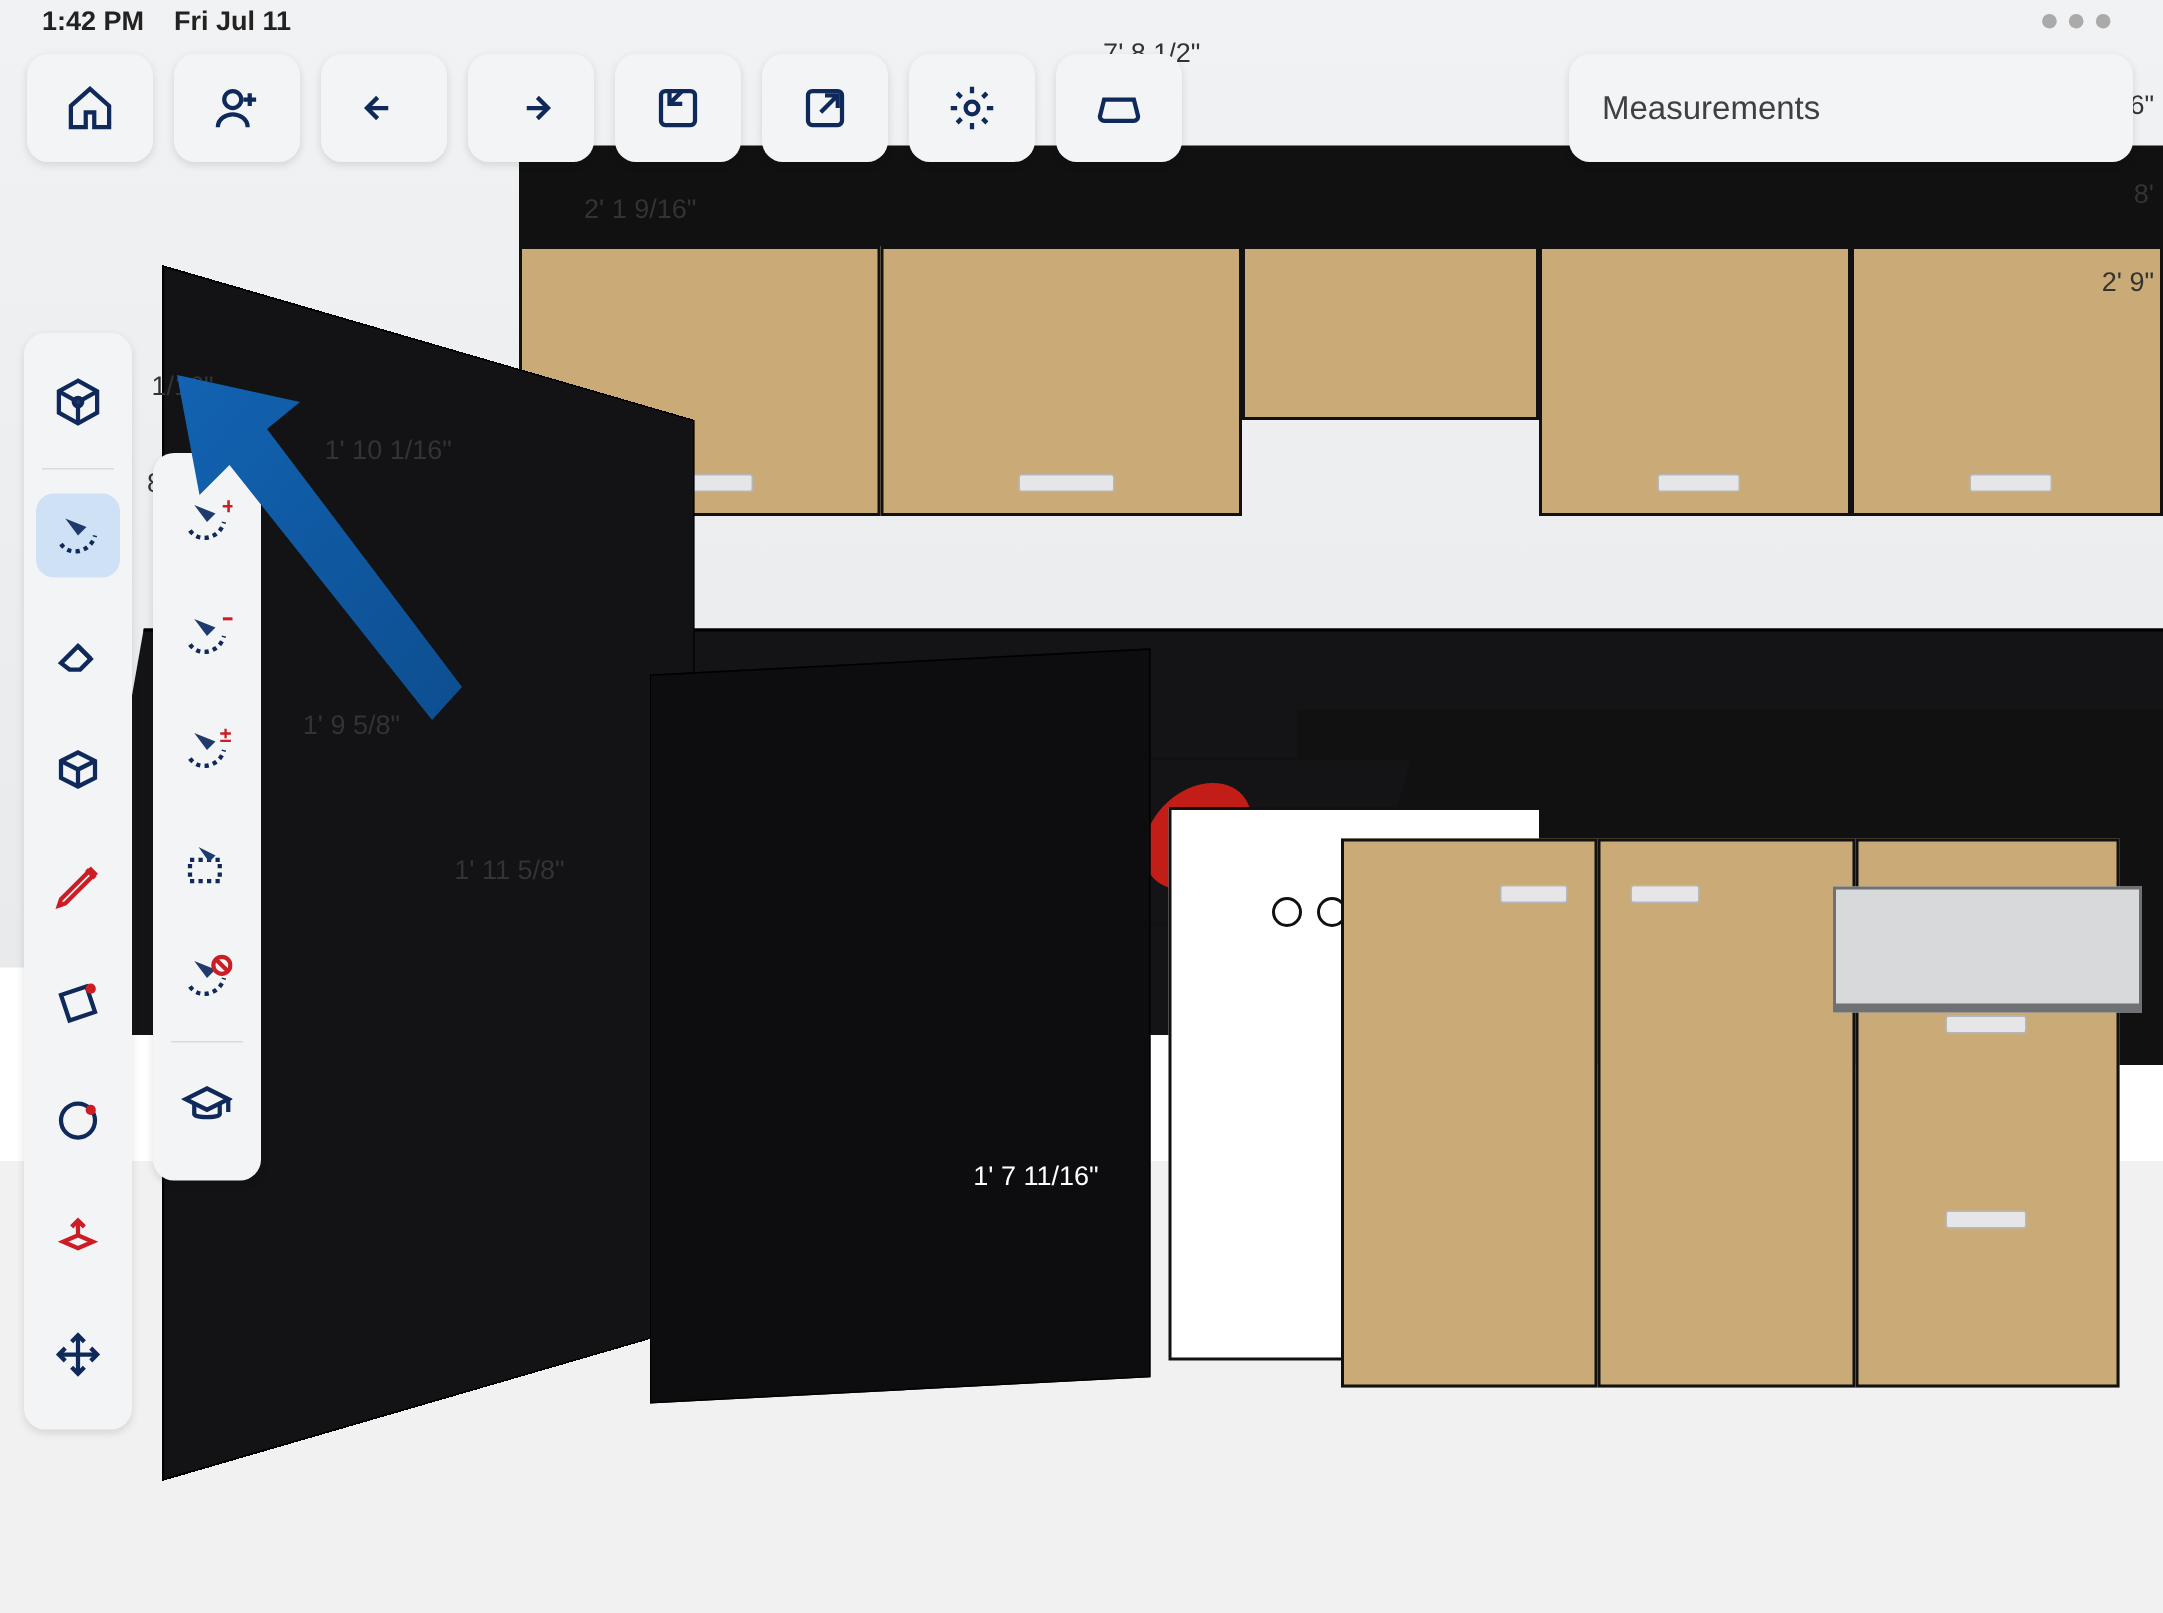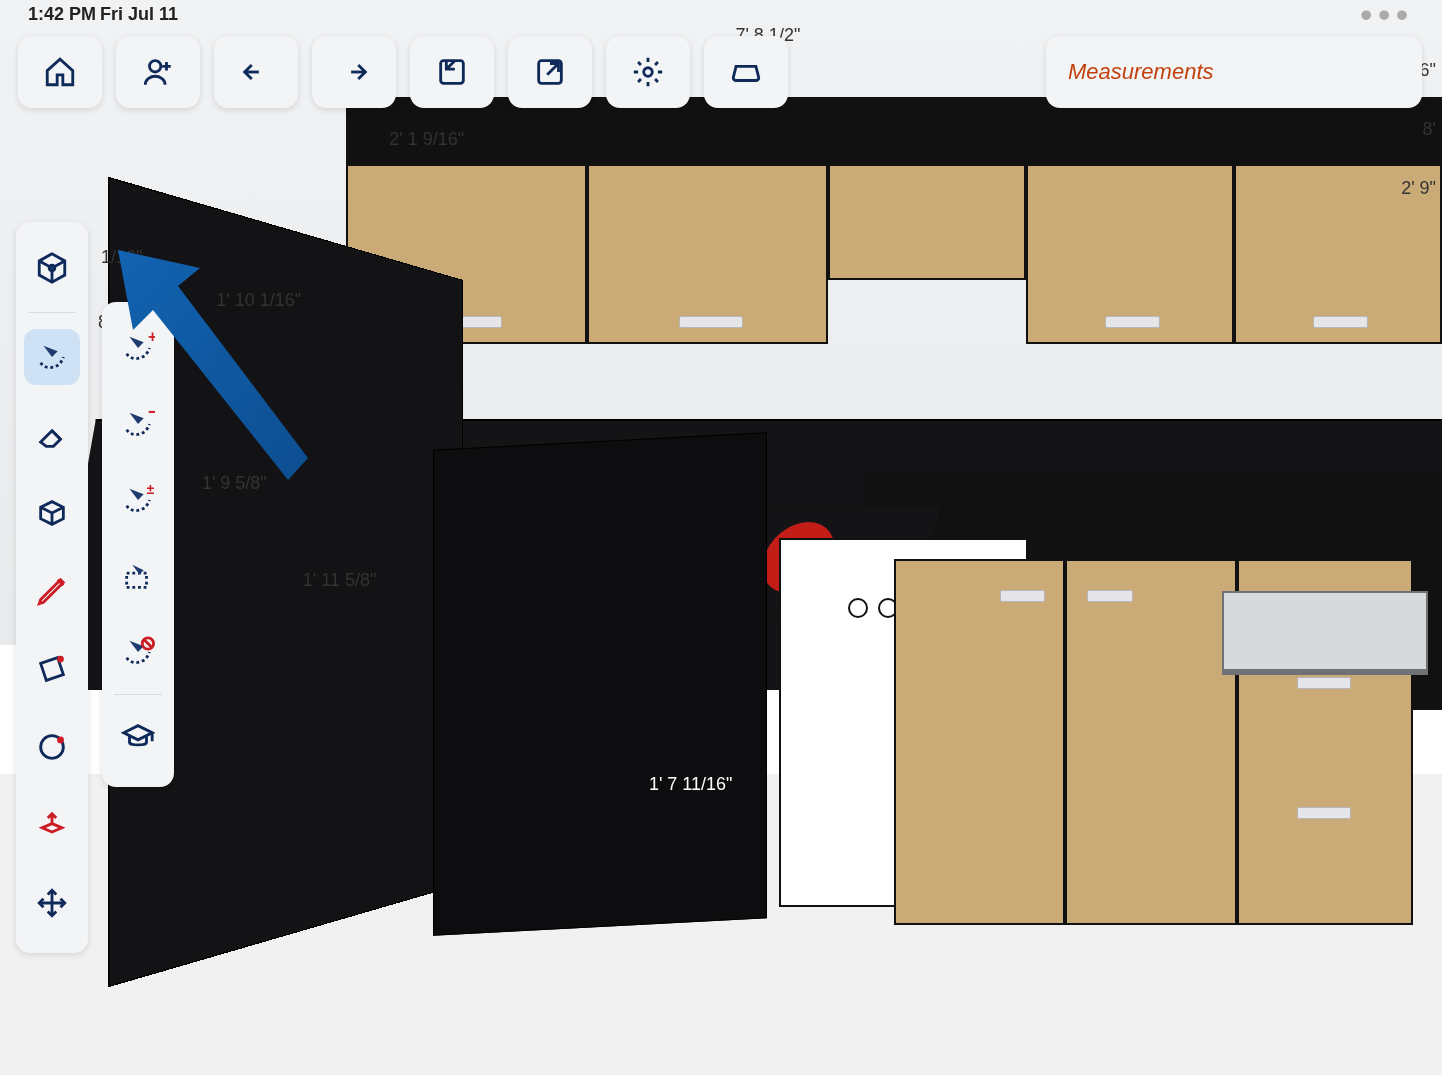--- a/index.html
+++ b/index.html
@@ -89,21 +89,21 @@
   
   .dim-label{
     position:absolute; font-size:18px; color:#333; font-family:Helvetica, Arial, sans-serif;
     white-space:nowrap;
     pointer-events:none;
   }
 
   
   .statusbar{
     position:absolute; left:0; right:0; top:0; height:28px;
-    display:flex; align-items:center; gap:4px;
+    display:flex; align-items:center; gap:20px;
     padding:0 28px; font-size:18px; font-weight:600; color:#222;
   }
   .status-dots{
     margin-left:auto; display:flex; gap:8px; color:#aaa;
     font-size:34px; letter-spacing:6px; line-height:10px;
   }
 
   
   .top-toolbar{
     position:absolute; left:18px; top:36px; display:flex; gap:14px;
@@ -118,23 +118,22 @@
     cursor:pointer;
   }
   .btn svg{width:34px;height:34px;stroke:var(--ink2);fill:none;stroke-width:2;}
   .meas-box{
     position:absolute; right:20px; top:36px;
     width:332px; height:72px;
     background:var(--btn-bg);
     border-radius:var(--panel-radius);
     box-shadow:var(--panel-shadow);
     display:flex; align-items:center;
-    padding:0 22px; font-size:22px; color:#c2410c;
+    padding:0 22px; font-size:22px; color:#404040;
     z-index:10;
-    font-style:italic;
   }
 
   
   .left-toolbar{
     position:absolute; left:16px; top:222px; width:72px;
     background:var(--btn-bg);
     border-radius:var(--panel-radius);
     box-shadow:var(--panel-shadow);
     padding:8px 0 12px;
     display:flex; flex-direction:column; align-items:center; gap:2px;

